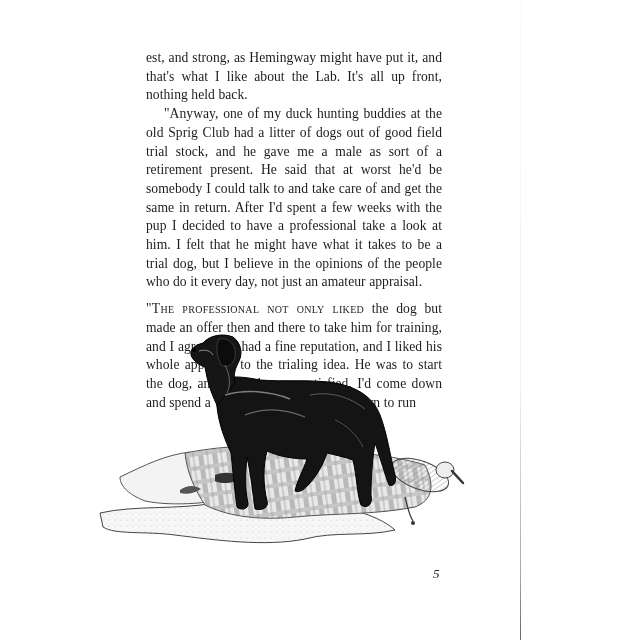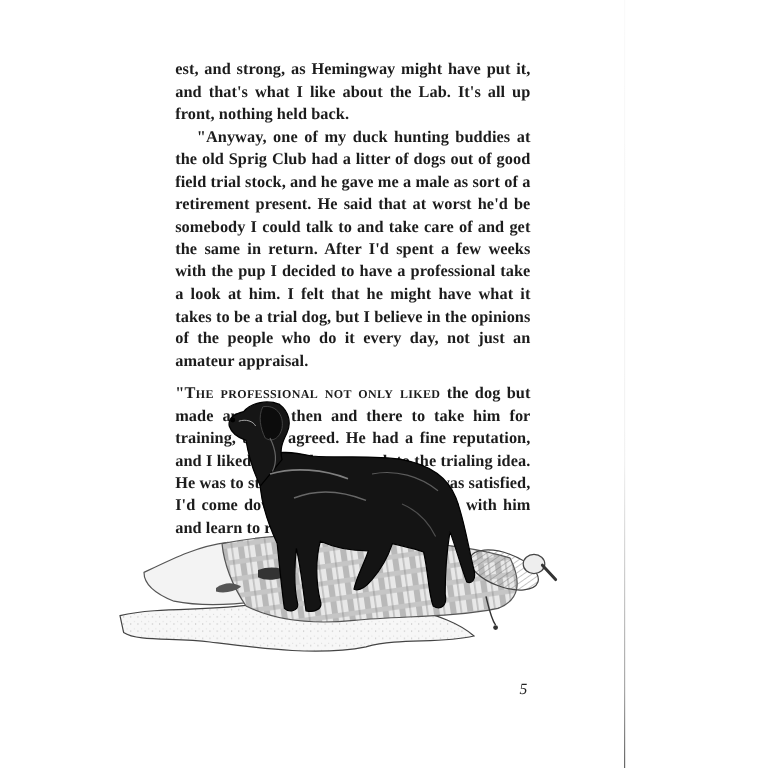--- a/index.html
+++ b/index.html
@@ -25,21 +25,20 @@
   }
   .text-block {
     position: absolute;
     left: 146px;
     top: 49px;
     width: 296px;
     font-size: 13.6px;
     line-height: 18.7px;
     text-align: justify;
     letter-spacing: 0.05px;
-    font-weight: bold;
   }
   .text-block p {
     margin: 0;
   }
   .text-block p.indent {
     text-indent: 18px;
   }
   .text-block p.section-start {
     margin-top: 8px;
   }

